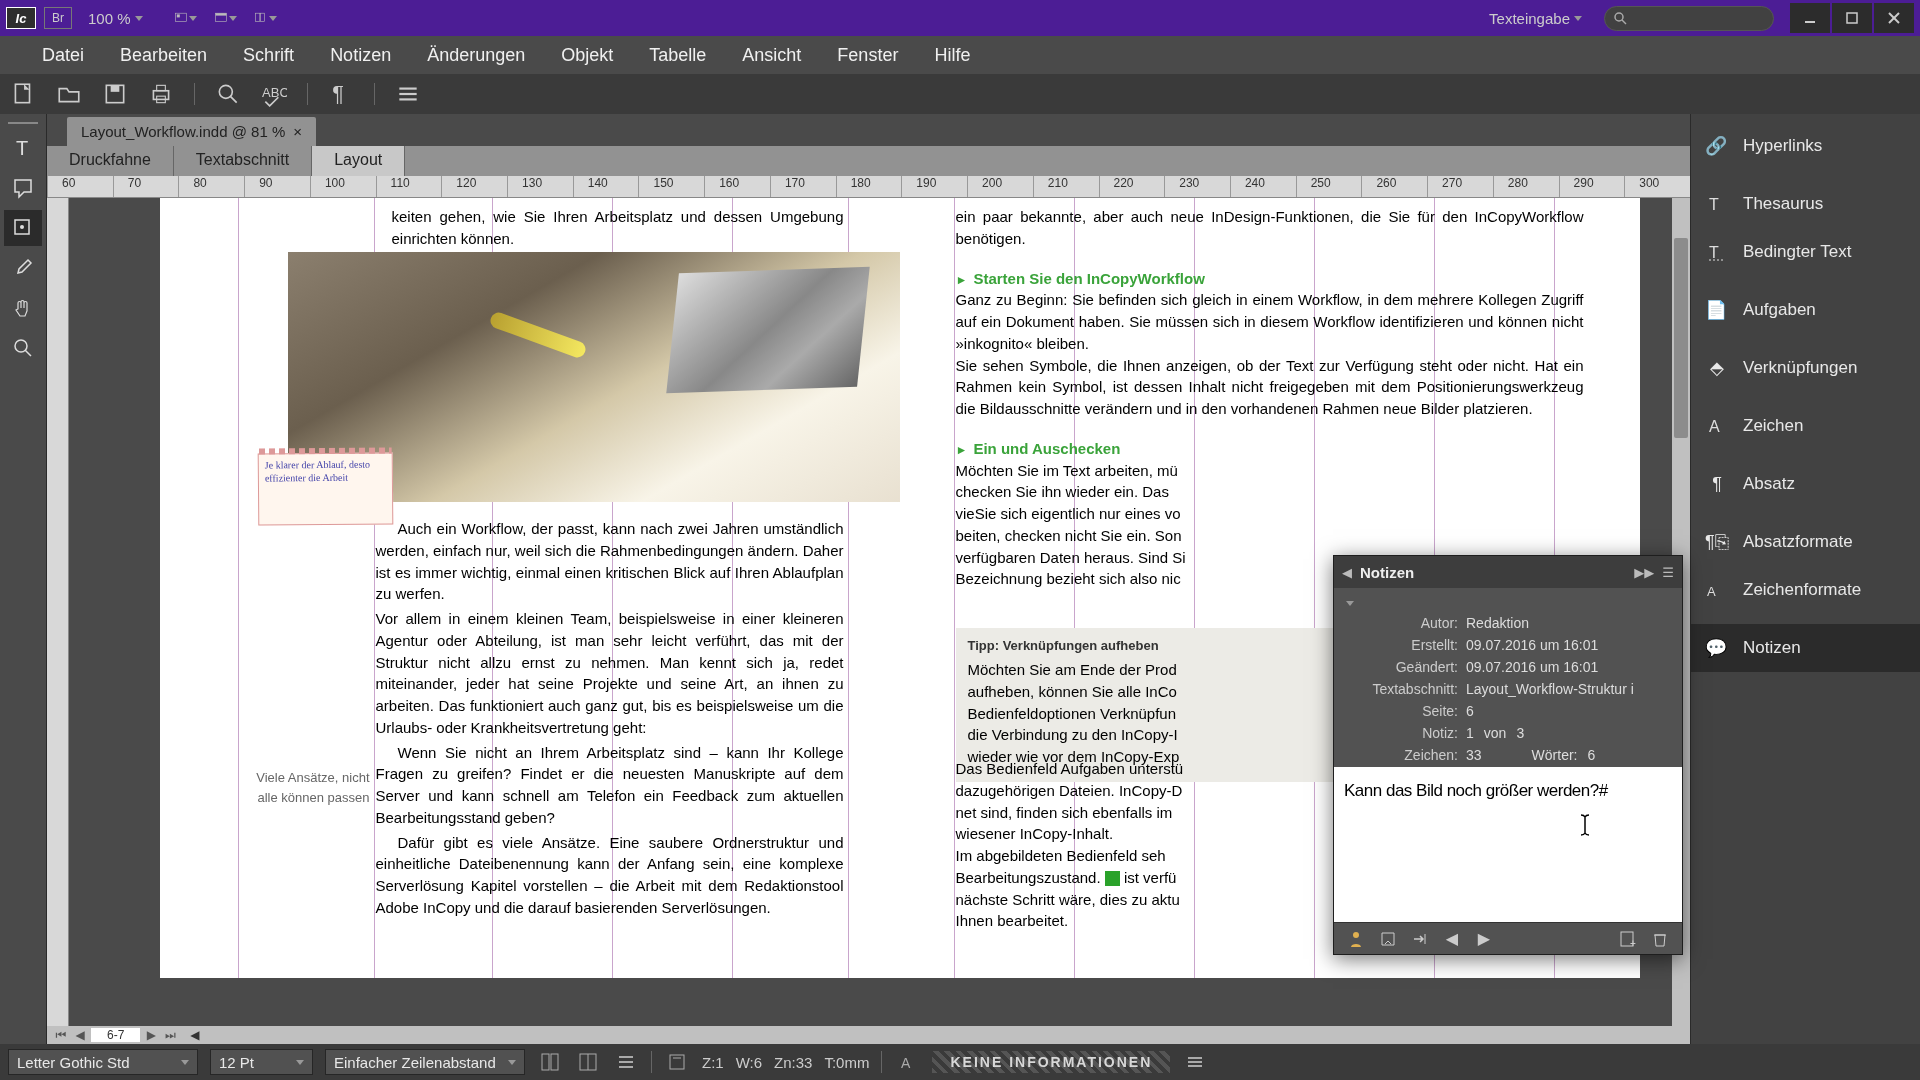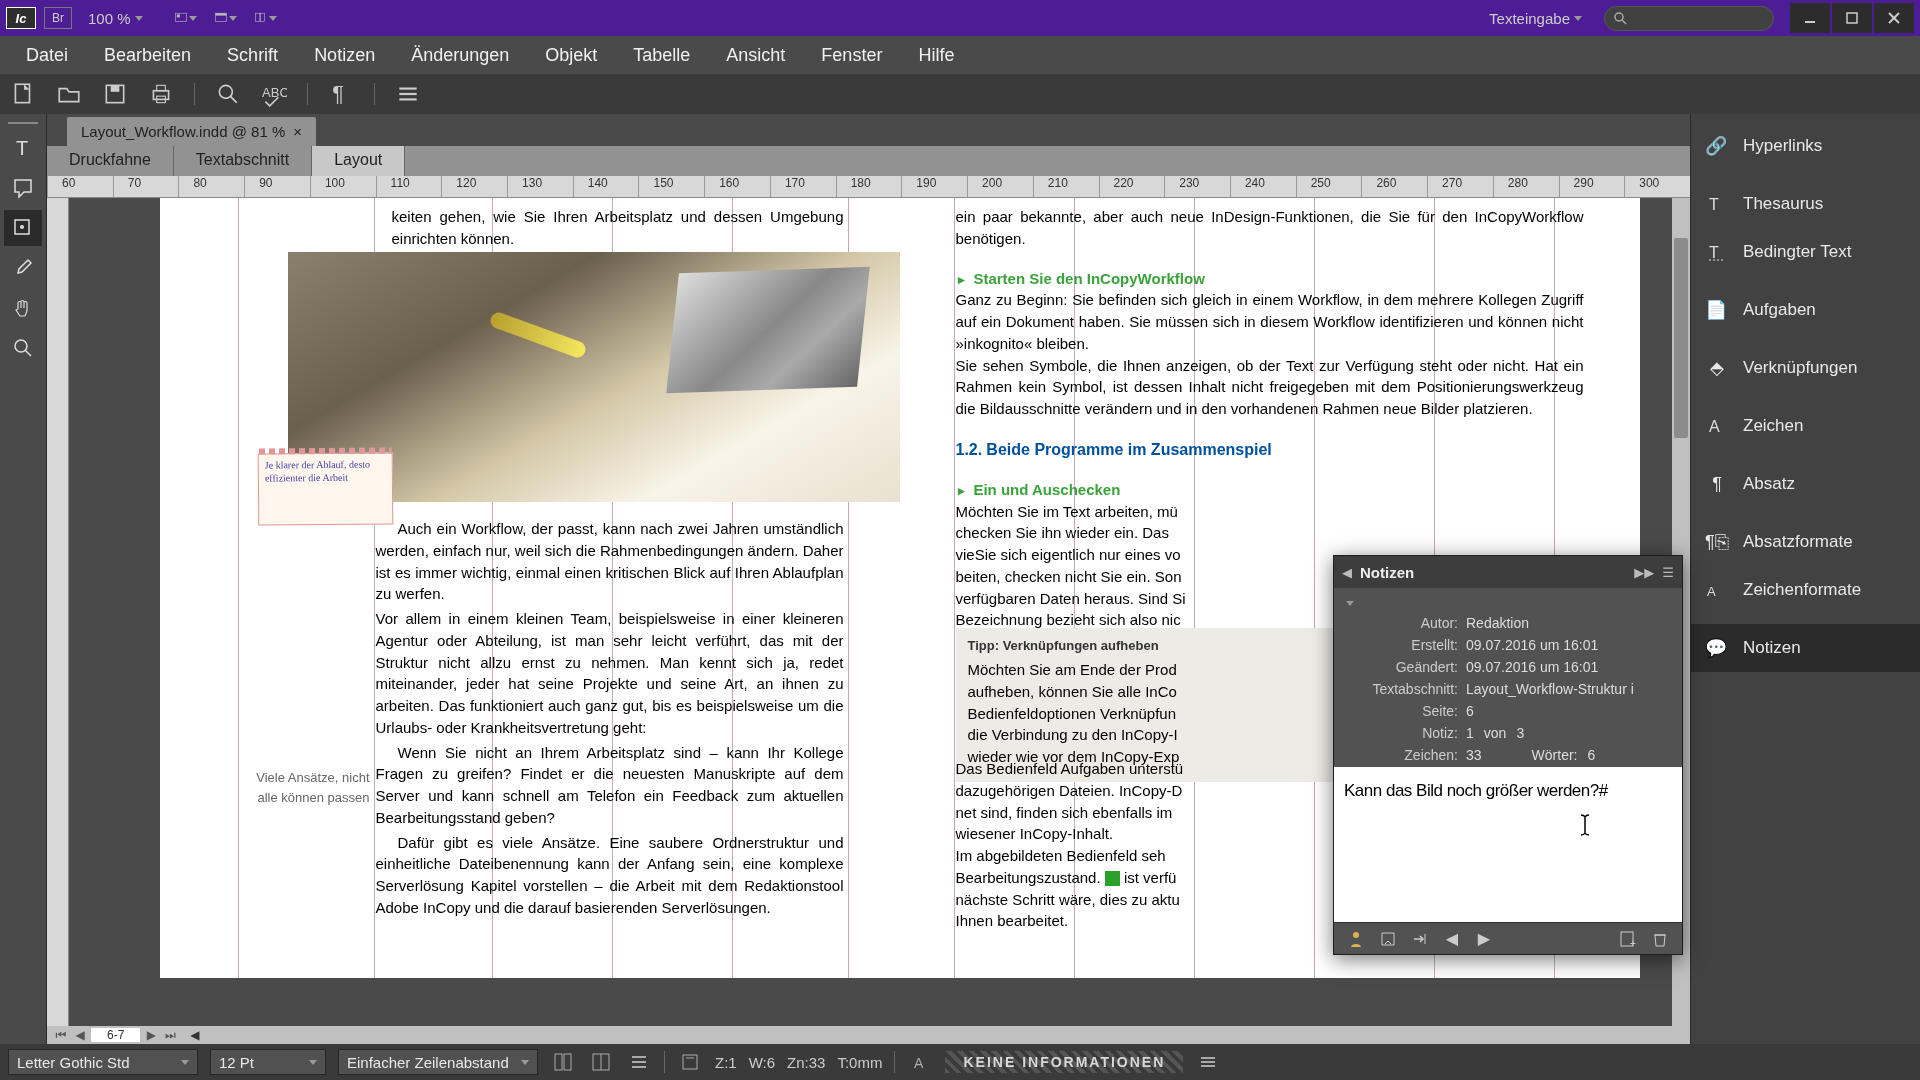--- a/index.html
+++ b/index.html
@@ -9,21 +9,21 @@
 .app-ic{width:30px;height:22px;border:1px solid #fff;display:flex;align-items:center;justify-content:center;font-weight:700;font-size:13px;color:#fff;background:#2e2e2e;font-style:italic}
 .br-ic{width:28px;height:22px;border:1px solid #777;display:flex;align-items:center;justify-content:center;font-size:12px;color:#ccc}
 .zoom-lvl{display:flex;align-items:center;gap:4px;padding:0 8px;color:#ccc;font-size:15px}
 .tri-dn{width:0;height:0;border-left:4px solid transparent;border-right:4px solid transparent;border-top:5px solid #999}
 .tb-icons{display:flex;gap:18px;margin-left:16px}
 .tb-icon{width:22px;height:22px;display:flex;align-items:center;justify-content:center}
 .tb-right{margin-left:auto;display:flex;align-items:center;gap:14px}
 .search-fld{width:170px;height:25px;background:#414141;border:1px solid #555;border-radius:9999px;display:flex;align-items:center;padding-left:8px;font-size:13px}
 .win-btns{display:flex;gap:0}
 .win-btn{width:40px;height:30px;display:flex;align-items:center;justify-content:center;background:#2c2c2c;margin-left:2px}
-.menubar{height:38px;background:#4a4a4a;display:flex;align-items:center;padding:0 8px;gap:0}
+.menubar{height:38px;background:#4a4a4a;display:flex;align-items:center;padding:0 24px;gap:0}
 .menu{padding:0 18px;color:#f0f0f0;font-size:18px;height:100%;display:flex;align-items:center}
 .optbar{height:40px;background:#3a3a3a;display:flex;align-items:center;padding:0 10px;gap:20px}
 .opt-ic{width:26px;height:26px}
 .workspace{display:flex;height:calc(100% - 36px - 38px - 40px - 36px)}
 .toolbox{width:47px;background:#4a4a4a;border-right:1px solid #2a2a2a;display:flex;flex-direction:column;align-items:center;padding-top:8px;gap:4px}
 .tool{width:38px;height:36px;display:flex;align-items:center;justify-content:center;font-size:20px;color:#ccc}
 .tool.active{background:#2b2b2b}
 .canvas-area{flex:1;background:#4a4a4a;display:flex;flex-direction:column;position:relative}
 .tabbar{height:32px;display:flex;align-items:flex-end;padding-left:20px}
 .doc-tab{background:#929292;color:#222;padding:6px 14px;font-size:15px;border-radius:2px 2px 0 0;display:flex;gap:8px}
@@ -315,21 +315,20 @@
               <div style="left:294px"></div>
               <div style="left:414px"></div>
               <div style="left:534px"></div>
               <div style="left:654px"></div>
             </div>
           <div class="txt p2-top">
             <p>ein paar bekannte, aber auch neue InDesign-Funktionen, die Sie für den InCopyWorkflow benötigen.</p>
             <p style="margin-top:18px" class="h-green arrow-g">Starten Sie den InCopyWorkflow</p>
             <p>Ganz zu Beginn: Sie befinden sich gleich in einem Workflow, in dem mehrere Kollegen Zugriff auf ein Dokument haben. Sie müssen sich in diesem Workflow identifizieren und können nicht »inkognito« bleiben.</p>
             <p class="indent">Sie sehen Symbole, die Ihnen anzeigen, ob der Text zur Verfügung steht oder nicht. Hat ein Rahmen kein Symbol, ist dessen Inhalt nicht freigegeben mit dem Positionierungswerkzeug die Bildausschnitte verändern und in den vorhandenen Rahmen neue Bilder platzieren.</p>
-            <p style="margin-top:18px"><span class="h-blue">1.2.</span> <span class="h-blue">Beide Programme im Zusammenspiel</span></p>
             <p style="margin-top:18px" class="h-green arrow-g">Ein und Auschecken</p>
             <p style="white-space:pre-line">Möchten Sie im Text arbeiten, mü
 checken Sie ihn wieder ein. Das 
 vieSie sich eigentlich nur eines vo
 beiten, checken nicht Sie ein. Son
 verfügbaren Daten heraus. Sind Si
 Bezeichnung bezieht sich also nic</p>
           </div>
           <div class="p2-box">
             <div class="tit">Tipp: Verknüpfungen aufheben</div>
@@ -439,21 +438,21 @@
         <span>Notizen</span>
       </div>
   </div>
 </div>
 
 <div class="statusbar">
   <div class="st-dd" style="width:190px">
       <span>Letter Gothic Std</span>
       <span class="tri-dn" style="margin-left:auto"></span>
     </div>
-  <div class="st-dd" style="width:116px">
+  <div class="st-dd" style="width:103px">
       <span>12 Pt</span>
       <span class="tri-dn" style="margin-left:auto"></span>
     </div>
   <div class="st-dd" style="width:200px">
       <span>Einfacher Zeilenabstand</span>
       <span class="tri-dn" style="margin-left:auto"></span>
     </div>
   <div class="st-ic">
       <svg width="20" height="20" viewBox="0 0 20 20">
         <rect x="2" y="2" width="7" height="16" fill="none" stroke="#aaa"></rect>

